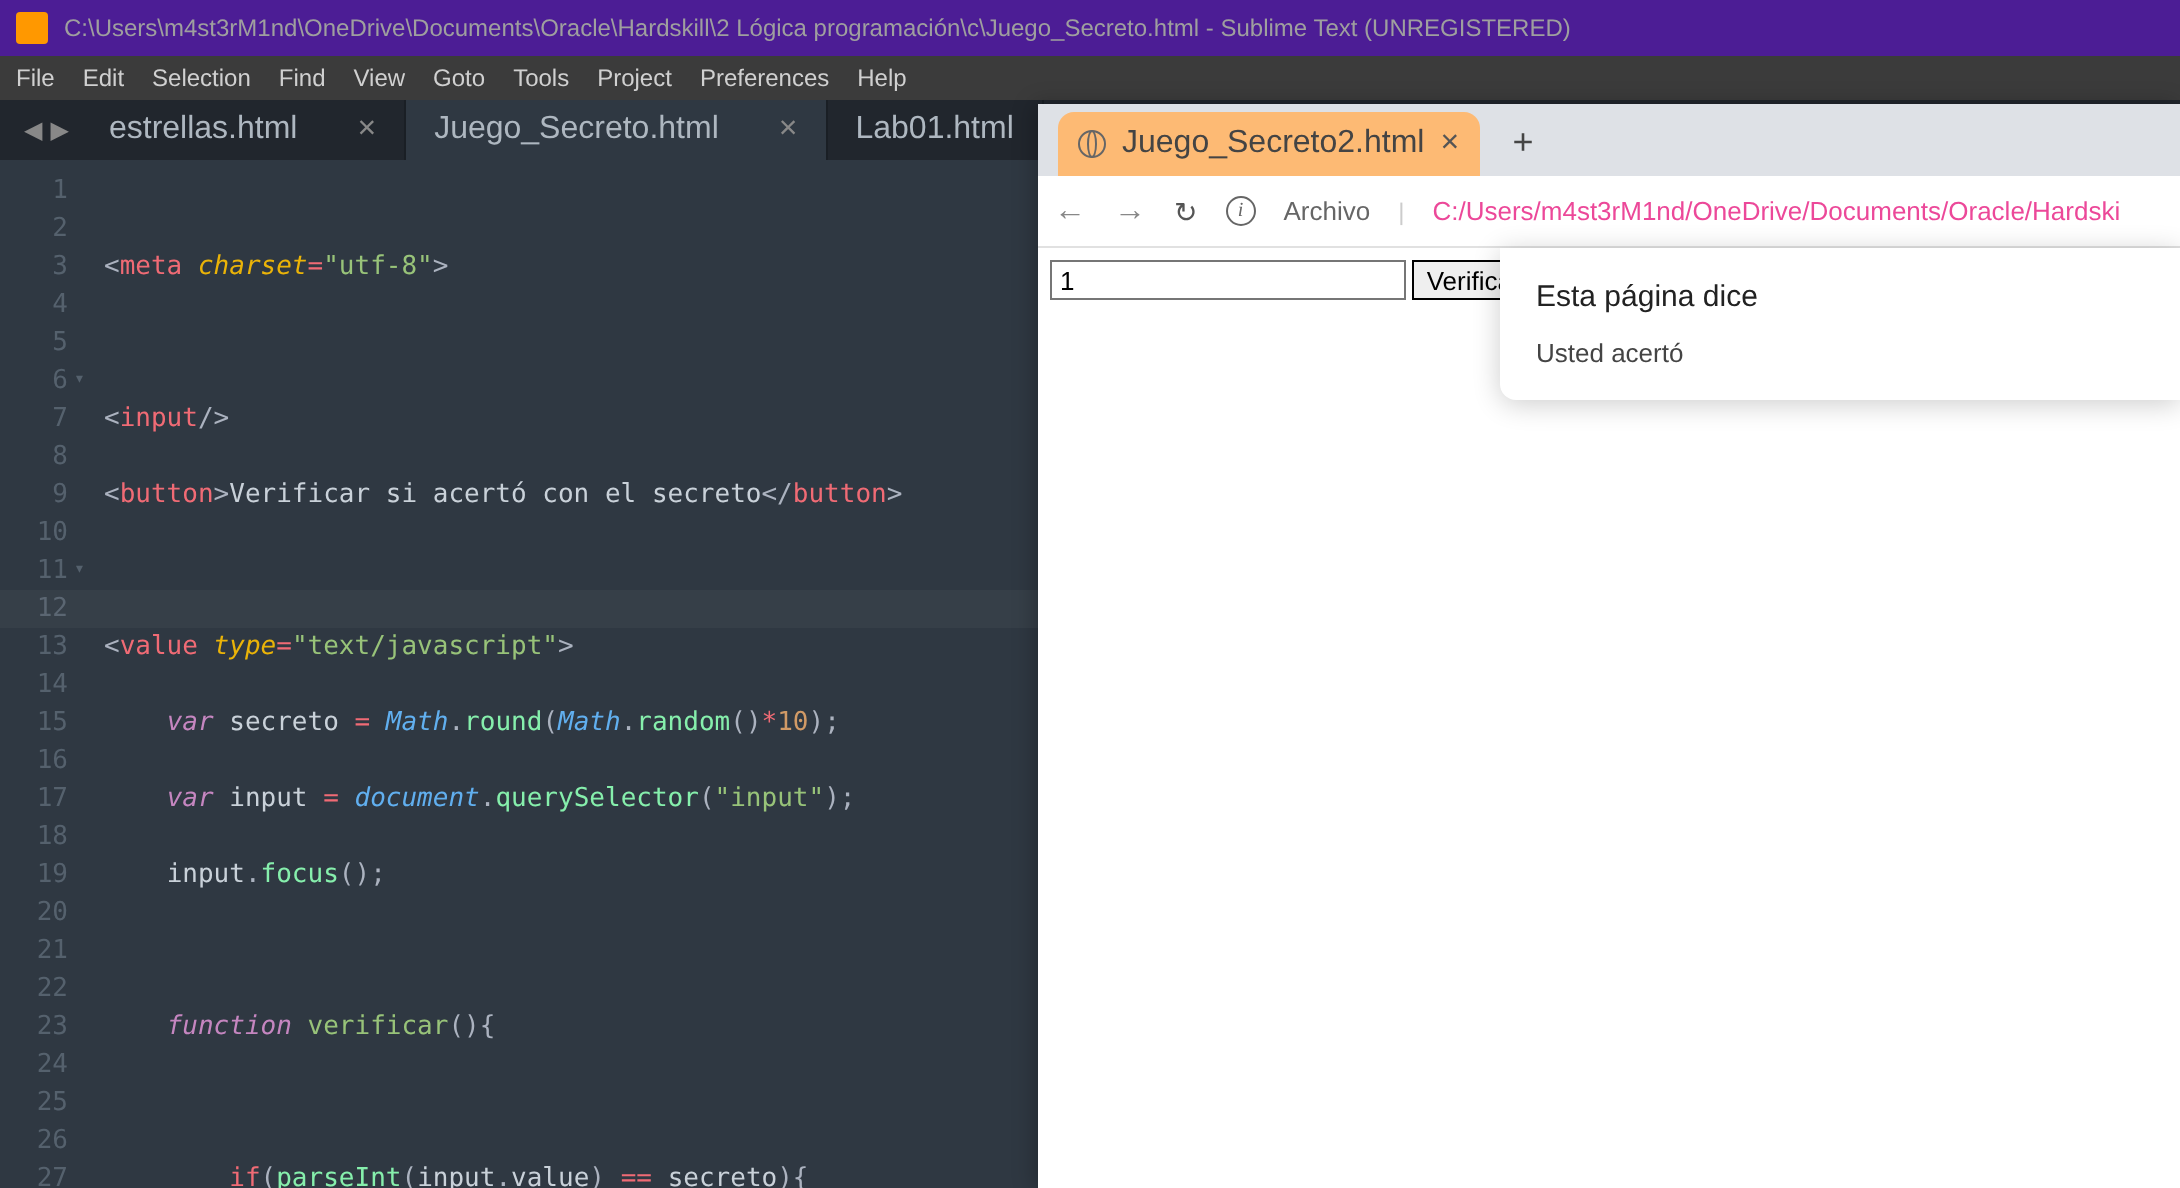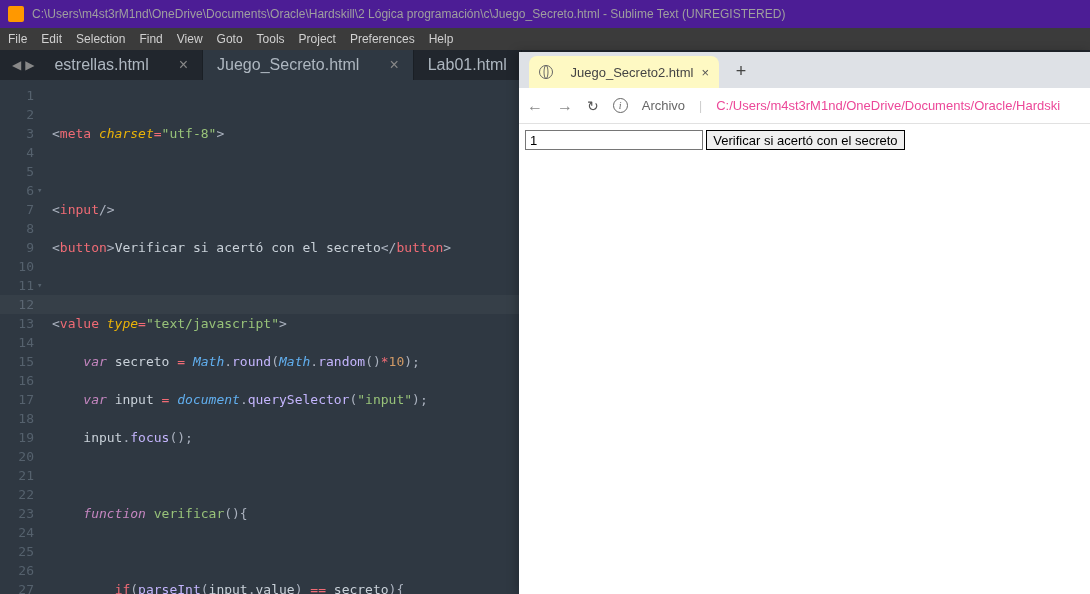--- a/index.html
+++ b/index.html
@@ -18,32 +18,32 @@
 .gutter .ln { height: 19px; }
 .gutter .ln.fold::after { content: "▾"; color: #55616d; font-size: 9px; position: absolute; margin-left: 3px; }
 .code { background: #2f3842; font-family: Consolas, monospace; font-size: 13px; line-height: 19px; padding: 6px 0 0 8px; color: #c9d1d9; white-space: pre; flex: 1; position: relative; }
 .code .hl { position: absolute; left: -44px; right: 0; height: 19px; background: rgba(255,255,255,0.035); top: calc(6px + 19px * 11); pointer-events: none; }
 .code .line { height: 19px; position: relative; }
 .c-tag { color: #f06b75; }
 .c-attr { color: #eab308; font-style: italic; }
 .c-str { color: #98c379; }
 .c-kw { color: #c586c0; font-style: italic; }
 .c-id { color: #c9d1d9; }
-.c-func { color: #c4b5fd; }
+.c-func { color: #86efac; }
 .c-obj { color: #61afef; font-style: italic; }
 .c-num { color: #d19a66; }
 .c-op { color: #f06b75; }
 .c-punc { color: #abb2bf; }
 .c-funcname { color: #98c379; }
 .minimap { position: absolute; right: 0; top: 0; bottom: 0; width: 14px; background: #2a323b; }
 
 
 .browser { position: absolute; top: 52px; left: 519px; width: 571px; height: 542px; background: #fff; box-shadow: -2px 0 10px rgba(0,0,0,0.25); display: flex; flex-direction: column; }
 .br-tabbar { background: #dee1e6; height: 36px; display: flex; align-items: flex-end; padding-left: 10px; }
-.br-tab { background: #fef9c3; height: 32px; border-radius: 8px 8px 0 0; display: flex; align-items: center; padding: 0 10px; gap: 8px; font-size: 13px; color: #444; min-width: 190px; text-align: right; }
+.br-tab { background: #fdba74; height: 32px; border-radius: 8px 8px 0 0; display: flex; align-items: center; padding: 0 10px; gap: 8px; font-size: 16px; color: #444; min-width: 190px; }
 .br-globe { width: 14px; height: 14px; border: 1.2px solid #666; border-radius: 50%; box-sizing: border-box; position: relative; }
 .br-globe::before { content: ""; position: absolute; left: 50%; top: -1px; bottom: -1px; width: 5px; border: 1.2px solid #666; border-radius: 50%; transform: translateX(-50%); box-sizing: border-box; }
 .br-tab-title { flex: 1; }
 .br-tab-x { color: #555; }
 .br-newtab { width: 28px; height: 28px; display: flex; align-items: center; justify-content: center; color: #444; font-size: 18px; margin-left: 8px; margin-bottom: 3px; }
 .br-toolbar { height: 36px; background: #fff; border-bottom: 1px solid #e1e1e1; display: flex; align-items: center; padding: 0 8px; gap: 14px; color: #666; }
 .br-arrow { font-size: 16px; color: #888; }
 .br-reload { font-size: 14px; color: #555; }
 .br-info { width: 15px; height: 15px; border: 1.3px solid #666; border-radius: 50%; display: flex; align-items: center; justify-content: center; font-family: Georgia, serif; font-size: 10px; font-style: italic; color: #666; }
 .br-url-lbl { color: #666; font-size: 13px; }
@@ -172,14 +172,18 @@
     <span class="br-arrow">→</span>
     <span class="br-reload">↻</span>
     <span class="br-info">i</span>
     <span class="br-url-lbl">Archivo</span>
     <span class="br-url-sep">|</span>
     <span class="br-url">C:/Users/m4st3rM1nd/OneDrive/Documents/Oracle/Hardski</span>
   </div>
   <div class="br-page">
     <input type="text" value="1" style="">
     <button>Verificar si acertó con el secreto</button>
+    <div class="alert-box">
+      <div class="alert-title">Esta página dice</div>
+      <div class="alert-msg">Usted acertó</div>
+    </div>
   </div>
 </div>
 
 </body></html>

